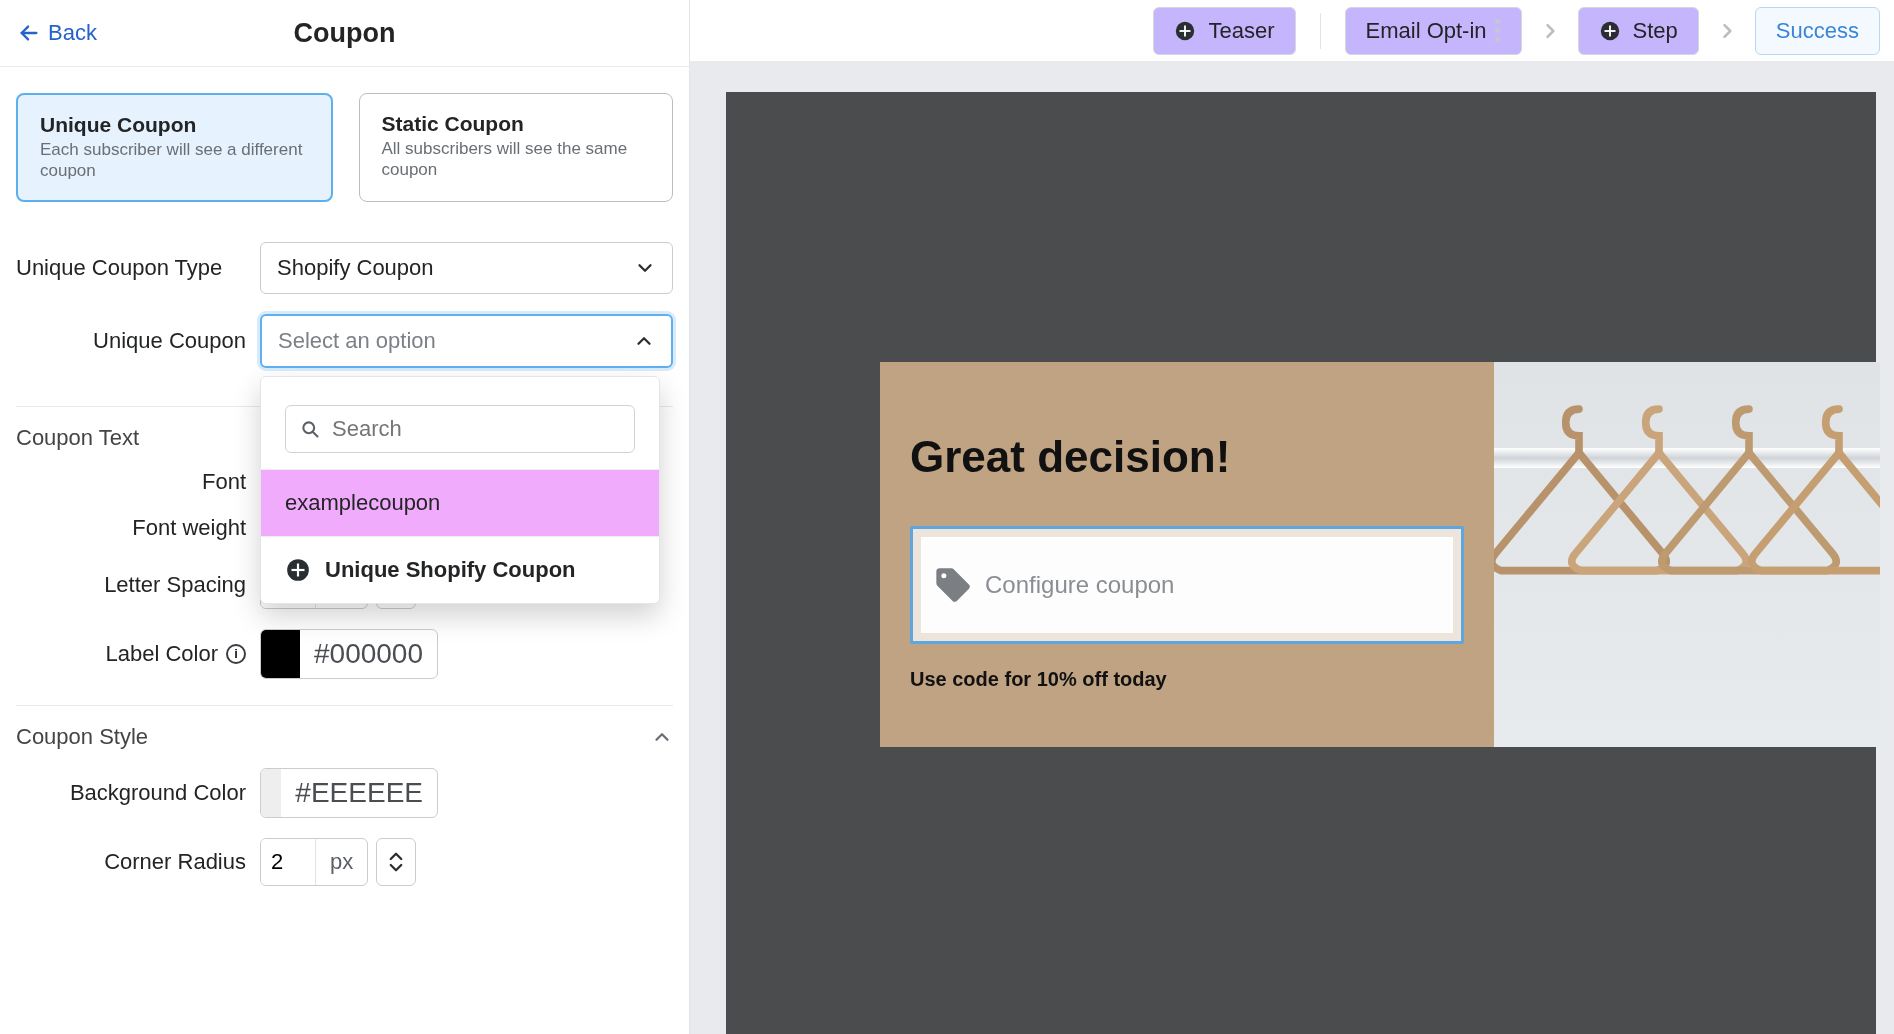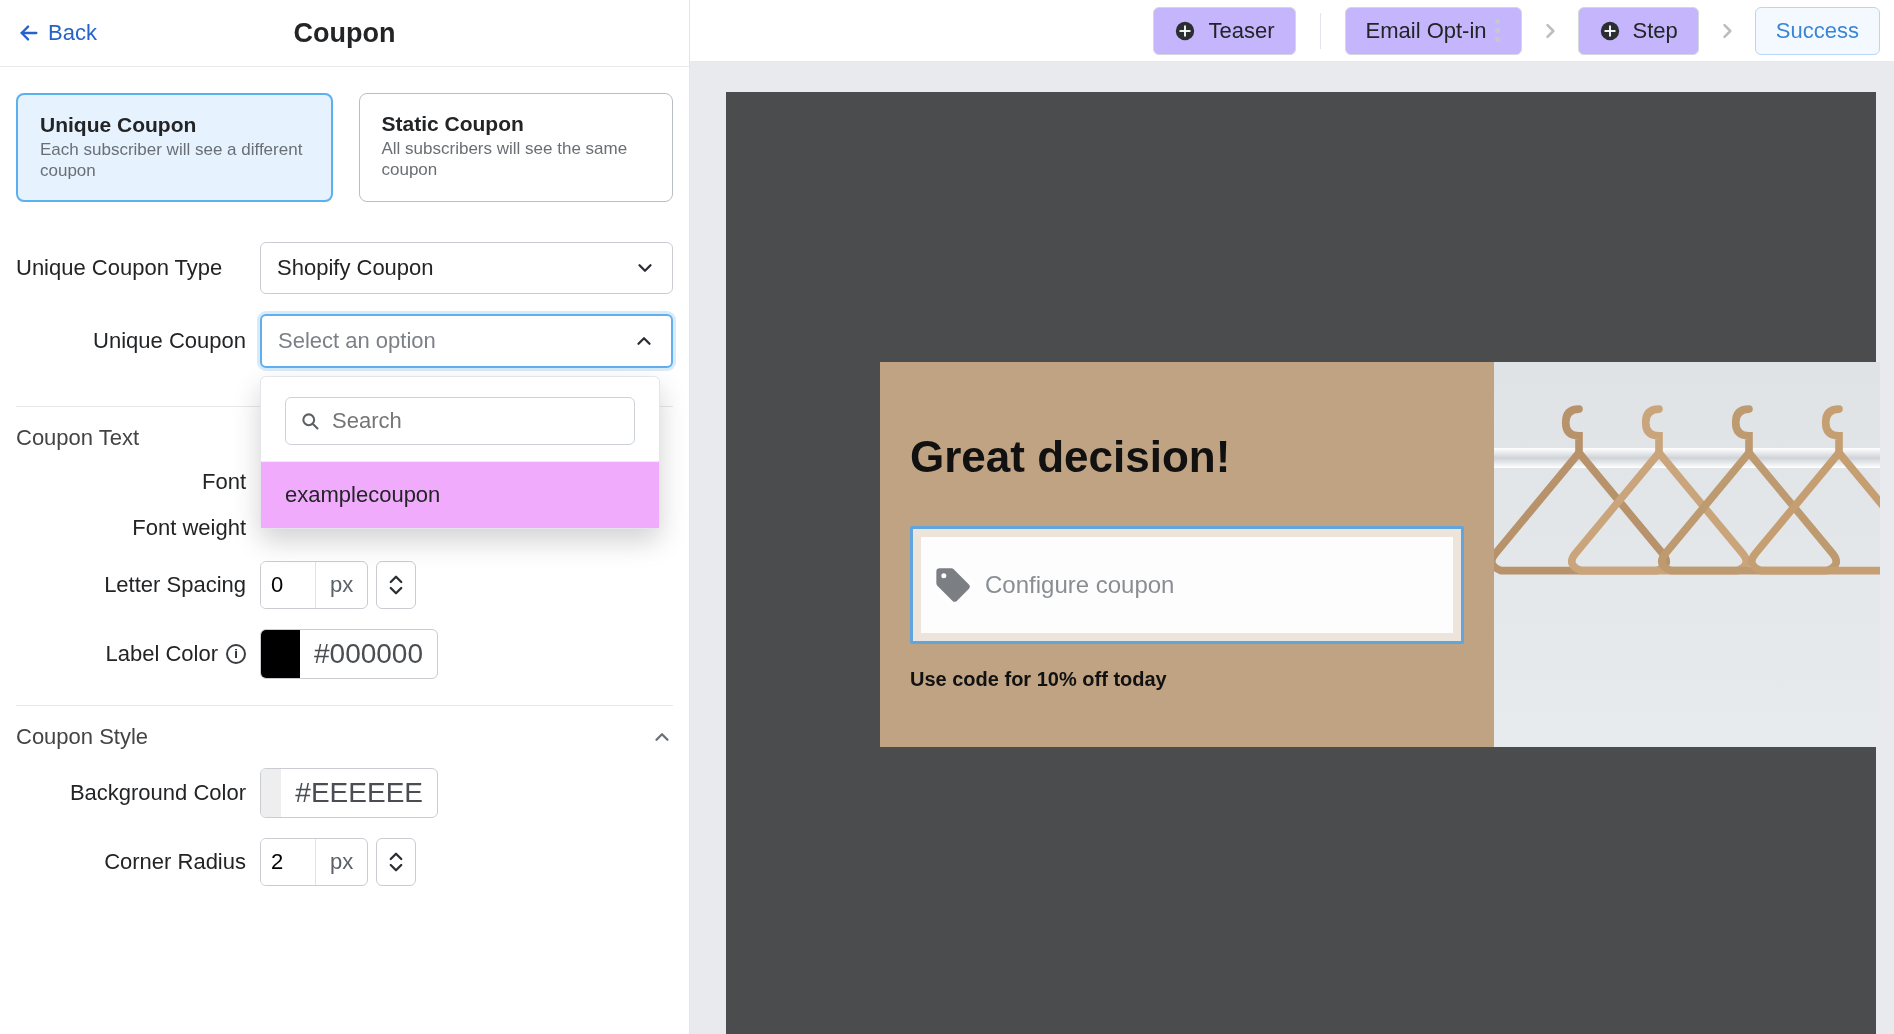--- a/index.html
+++ b/index.html
@@ -27,21 +27,21 @@
 .form-row.centered .fr-label { text-align: right; }
 .form-row .fr-control { flex: 1; }
 
 .sel { position: relative; }
 .sel-face { display: flex; align-items: center; justify-content: space-between; border: 1px solid #c9cdd2; border-radius: 6px; padding: 12px 16px; font-size: 22px; background: #fff; cursor: pointer; gap: 37px; }
 .sel-face.open { border: 2px solid #62aff0; box-shadow: 0 0 0 3px rgba(98,175,240,.25); }
 .chev { width: 22px; height: 22px; }
 
 
 .dd { position: absolute; top: 100%; left: 0; width: 400px; margin-top: 8px; background: #fff; border: 1px solid #e2e5e9; border-radius: 6px; box-shadow: 0 12px 28px rgba(0,0,0,.18); z-index: 100; }
-.dd-search { padding: 20px 24px 16px 24px; }
+.dd-search { padding: 20px 24px 16px 24px; margin-top: 8px; }
 .dd-search .dd-search-inner { border: 1px solid #cfd3d8; border-radius: 6px; display: flex; align-items: center; padding: 10px 14px; gap: 12px; }
 .dd-search-inner svg { width: 22px; height: 22px; color: #5c6167; }
 .dd-search-inner input { border: none; outline: none; font-size: 22px; flex: 1; color: #8b8f95; }
 .dd-item { padding: 20px 24px; font-size: 22px; cursor: pointer; display: flex; align-items: center; gap: 14px; border-top: 1px solid #eceef1; }
 .dd-item.hover { background: #f0abfc; }
 .dd-item svg { width: 26px; height: 26px; }
 
 .section-header { display: flex; align-items: center; justify-content: space-between; font-size: 22px; color: #444; padding: 18px 0 18px 0; border-top: 1px solid #e6e8eb; margin-top: 26px; }
 .section-header .chev { color: #6a6f75; }
 
@@ -150,20 +150,28 @@
                   <svg viewBox="0 0 24 24" fill="none" stroke="currentColor" stroke-width="2.5" stroke-linecap="round">
                       <circle cx="10.5" cy="10.5" r="6.5"></circle>
                       <line x1="21" y1="21" x2="15.5" y2="15.5"></line>
                     </svg>
                   <input type="text" placeholder="Search" style="">
                 </div>
               </div>
               <div class="dd-item hover">
                 <span>examplecoupon</span>
               </div>
+              <div class="dd-item">
+                <svg viewBox="0 0 24 24" fill="#2a2d31">
+                    <circle cx="12" cy="12" r="10"></circle>
+                    <rect x="11" y="6" width="2" height="12" fill="#fff"></rect>
+                    <rect x="6" y="11" width="12" height="2" fill="#fff"></rect>
+                  </svg>
+                <span style="font-weight:600">Unique Shopify Coupon</span>
+              </div>
             </div>
           </div>
         </div>
       </div>
 
       <div class="section-header" style="border-top:1px solid #e6e8eb; margin-top:38px;">
         <span>Coupon Text</span>
       </div>
 
       <div class="form-row centered">

